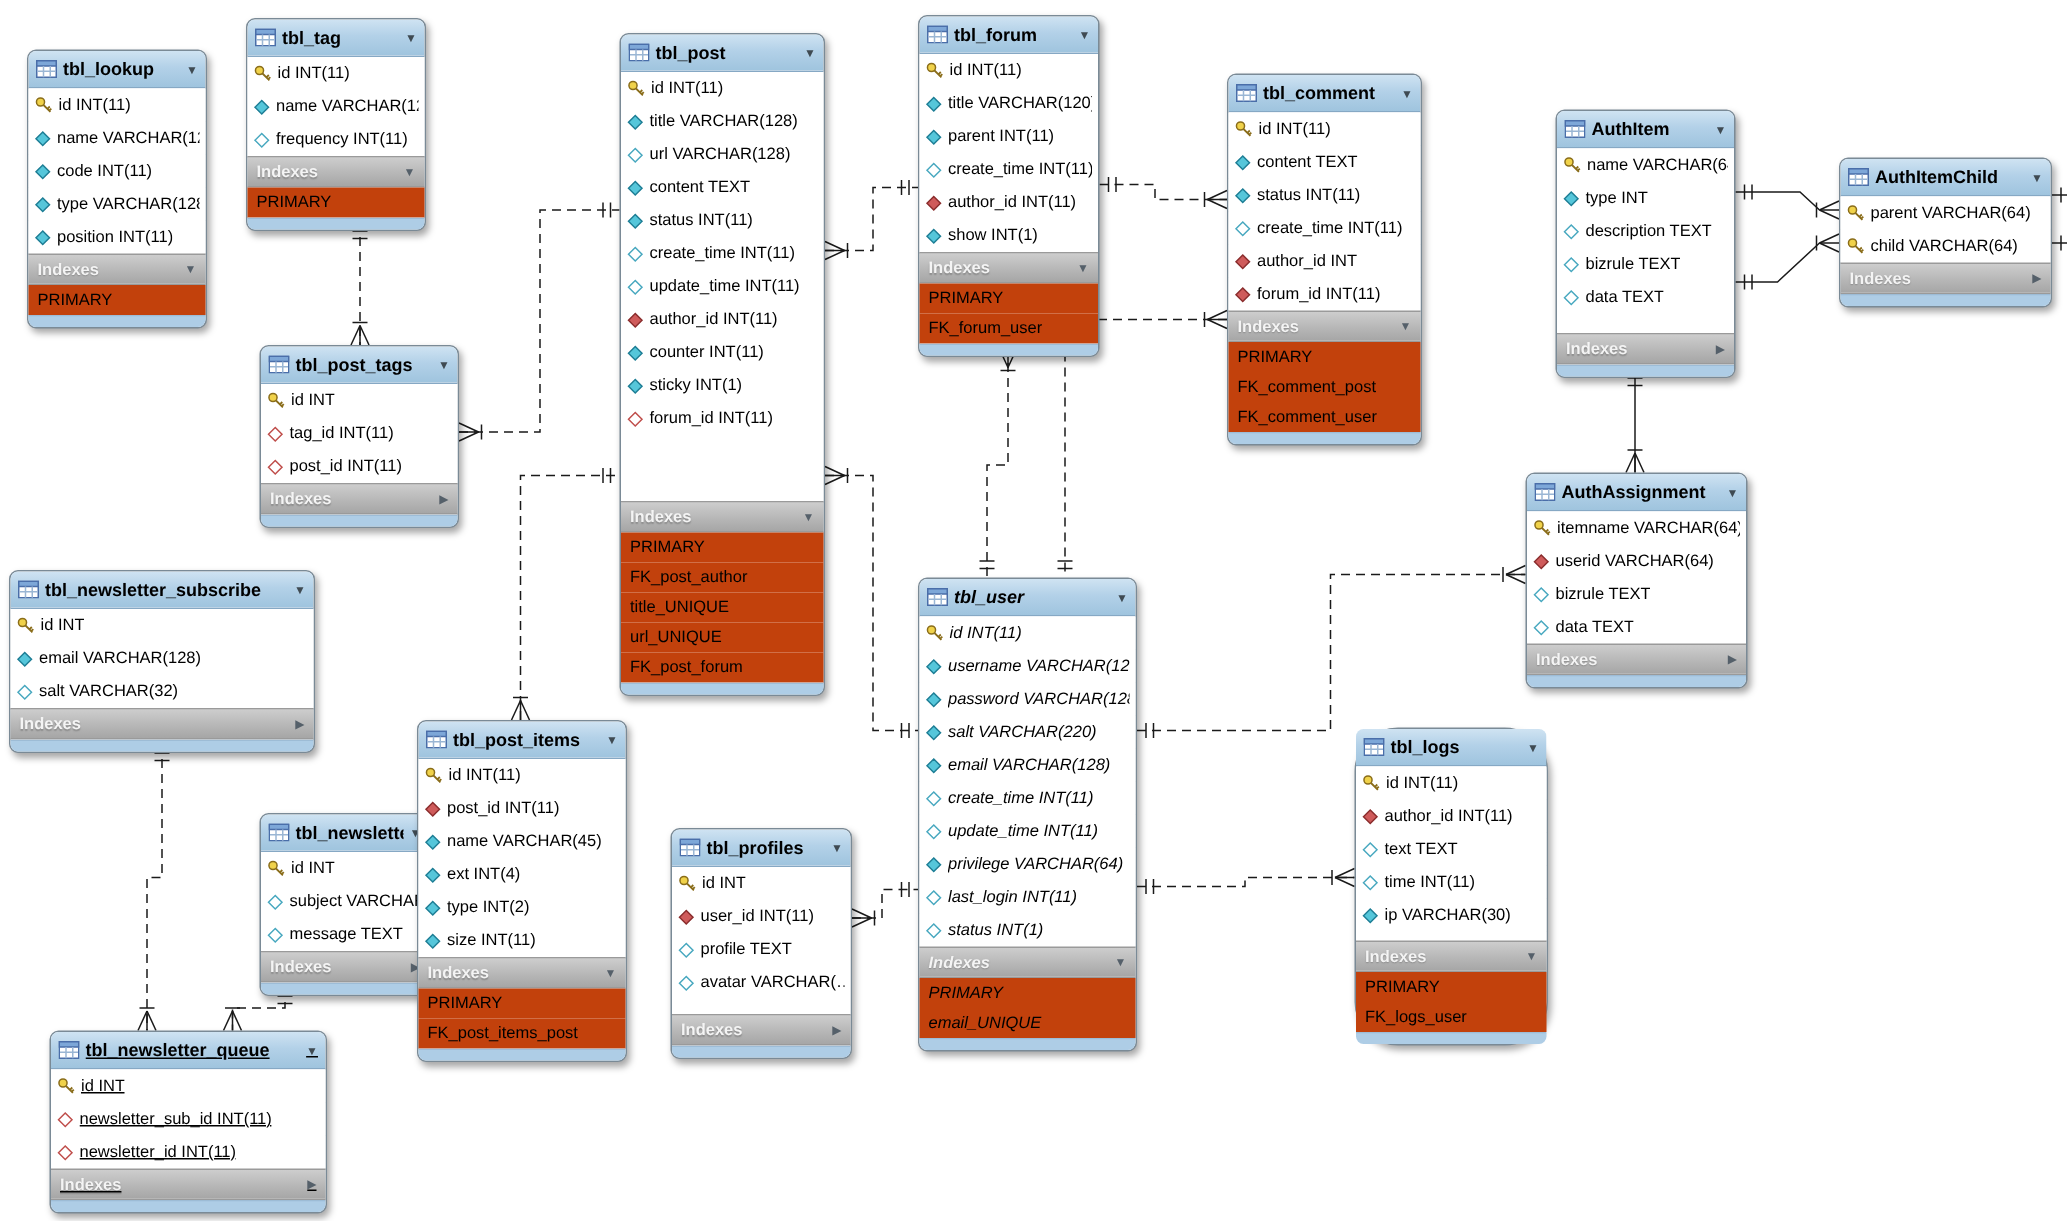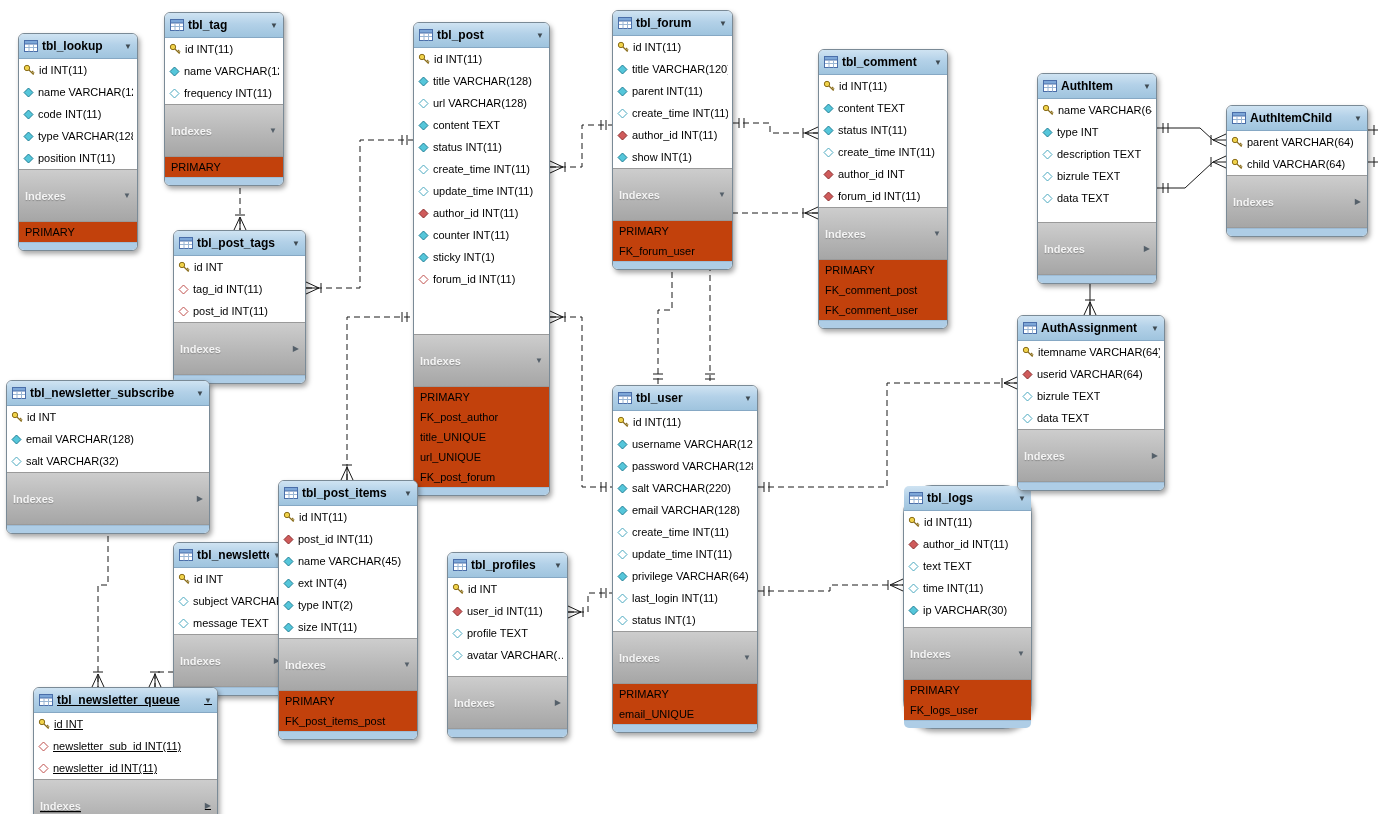--- a/index.html
+++ b/index.html
@@ -9,21 +9,21 @@
   .tbl{position:absolute;background:#fff;border:1px solid #7a8a96;border-radius:6px;
        box-shadow:2px 3px 5px rgba(0,0,0,.35);box-sizing:border-box;}
   .hdr{height:24px;display:flex;align-items:center;padding:0 5px;gap:4px;
        background:linear-gradient(180deg,#cfe3f2 0%,#b3d1e8 45%,#9fc4de 100%);
        border-bottom:1px solid #86a8c4;border-radius:5px 5px 0 0;}
   .hdr .tname{flex:1;font-size:12px;font-weight:bold;color:#000;white-space:nowrap;overflow:hidden;}
   .hdr .arrow{font-size:8px;color:#3f4a52;}
   .frow{height:22px;display:flex;align-items:center;padding:0 4px;gap:4px;background:#fff;}
   .frow .ftext{font-size:11px;color:#000;white-space:nowrap;overflow:hidden;}
   .gap{background:#fff;}
-  .ixbar{height:19px;display:flex;align-items:center;padding:16px 6px;
+  .ixbar{height:19px;display:flex;align-items:center;padding:0 6px;
          background:linear-gradient(180deg,#cdcdcd 0%,#b5b5b5 60%,#a6a6a6 100%);
          border-top:1px solid #9a9a9a;border-bottom:1px solid #9a9a9a;}
   .ixbar .ixlabel{flex:1;font-size:11px;font-weight:bold;color:#f4f4f4;text-shadow:0 1px 1px #8a8a8a;}
   .ixbar .arrow{font-size:8px;color:#55606a;}
   .ixrow{height:20px;display:flex;align-items:center;padding:0 6px;font-size:11px;color:#000;background:#c2410c;}
   .ftr{height:7px;background:#aecde6;border-top:1px solid #9dbcd6;border-radius:0 0 5px 5px;}
   .icon{flex:0 0 auto;display:inline-flex;}
 </style>
 </head>
 <body>
@@ -914,21 +914,21 @@
           </span>
           <span class="ftext">avatar VARCHAR(…</span>
         </div>
         <div class="gap" style="height:10px"></div>
         <div class="ixbar">
           <span class="ixlabel">Indexes</span>
           <span class="arrow">▶</span>
         </div>
         <div class="ftr"></div>
       </div>
-      <div class="tbl" style="left: 612px; top: 385px; width: 146px;">
+      <div class="tbl" style="left: 612px; top: 385px; width: 146px; font-style: italic;">
         <div class="hdr">
           <span class="icon">
             <svg width="14" height="12" viewBox="0 0 14 12">
               <rect x="0.5" y="0.5" width="13" height="11" fill="#ffffff" stroke="#4a6ea9"></rect>
               <rect x="0.5" y="0.5" width="13" height="3.5" fill="#7da7d8" stroke="#4a6ea9"></rect>
               <line x1="5" y1="4" x2="5" y2="11.5" stroke="#9ab6d4"></line>
               <line x1="9.5" y1="4" x2="9.5" y2="11.5" stroke="#9ab6d4"></line>
               <line x1="1" y1="7.5" x2="13" y2="7.5" stroke="#9ab6d4"></line>
             </svg>
           </span>

